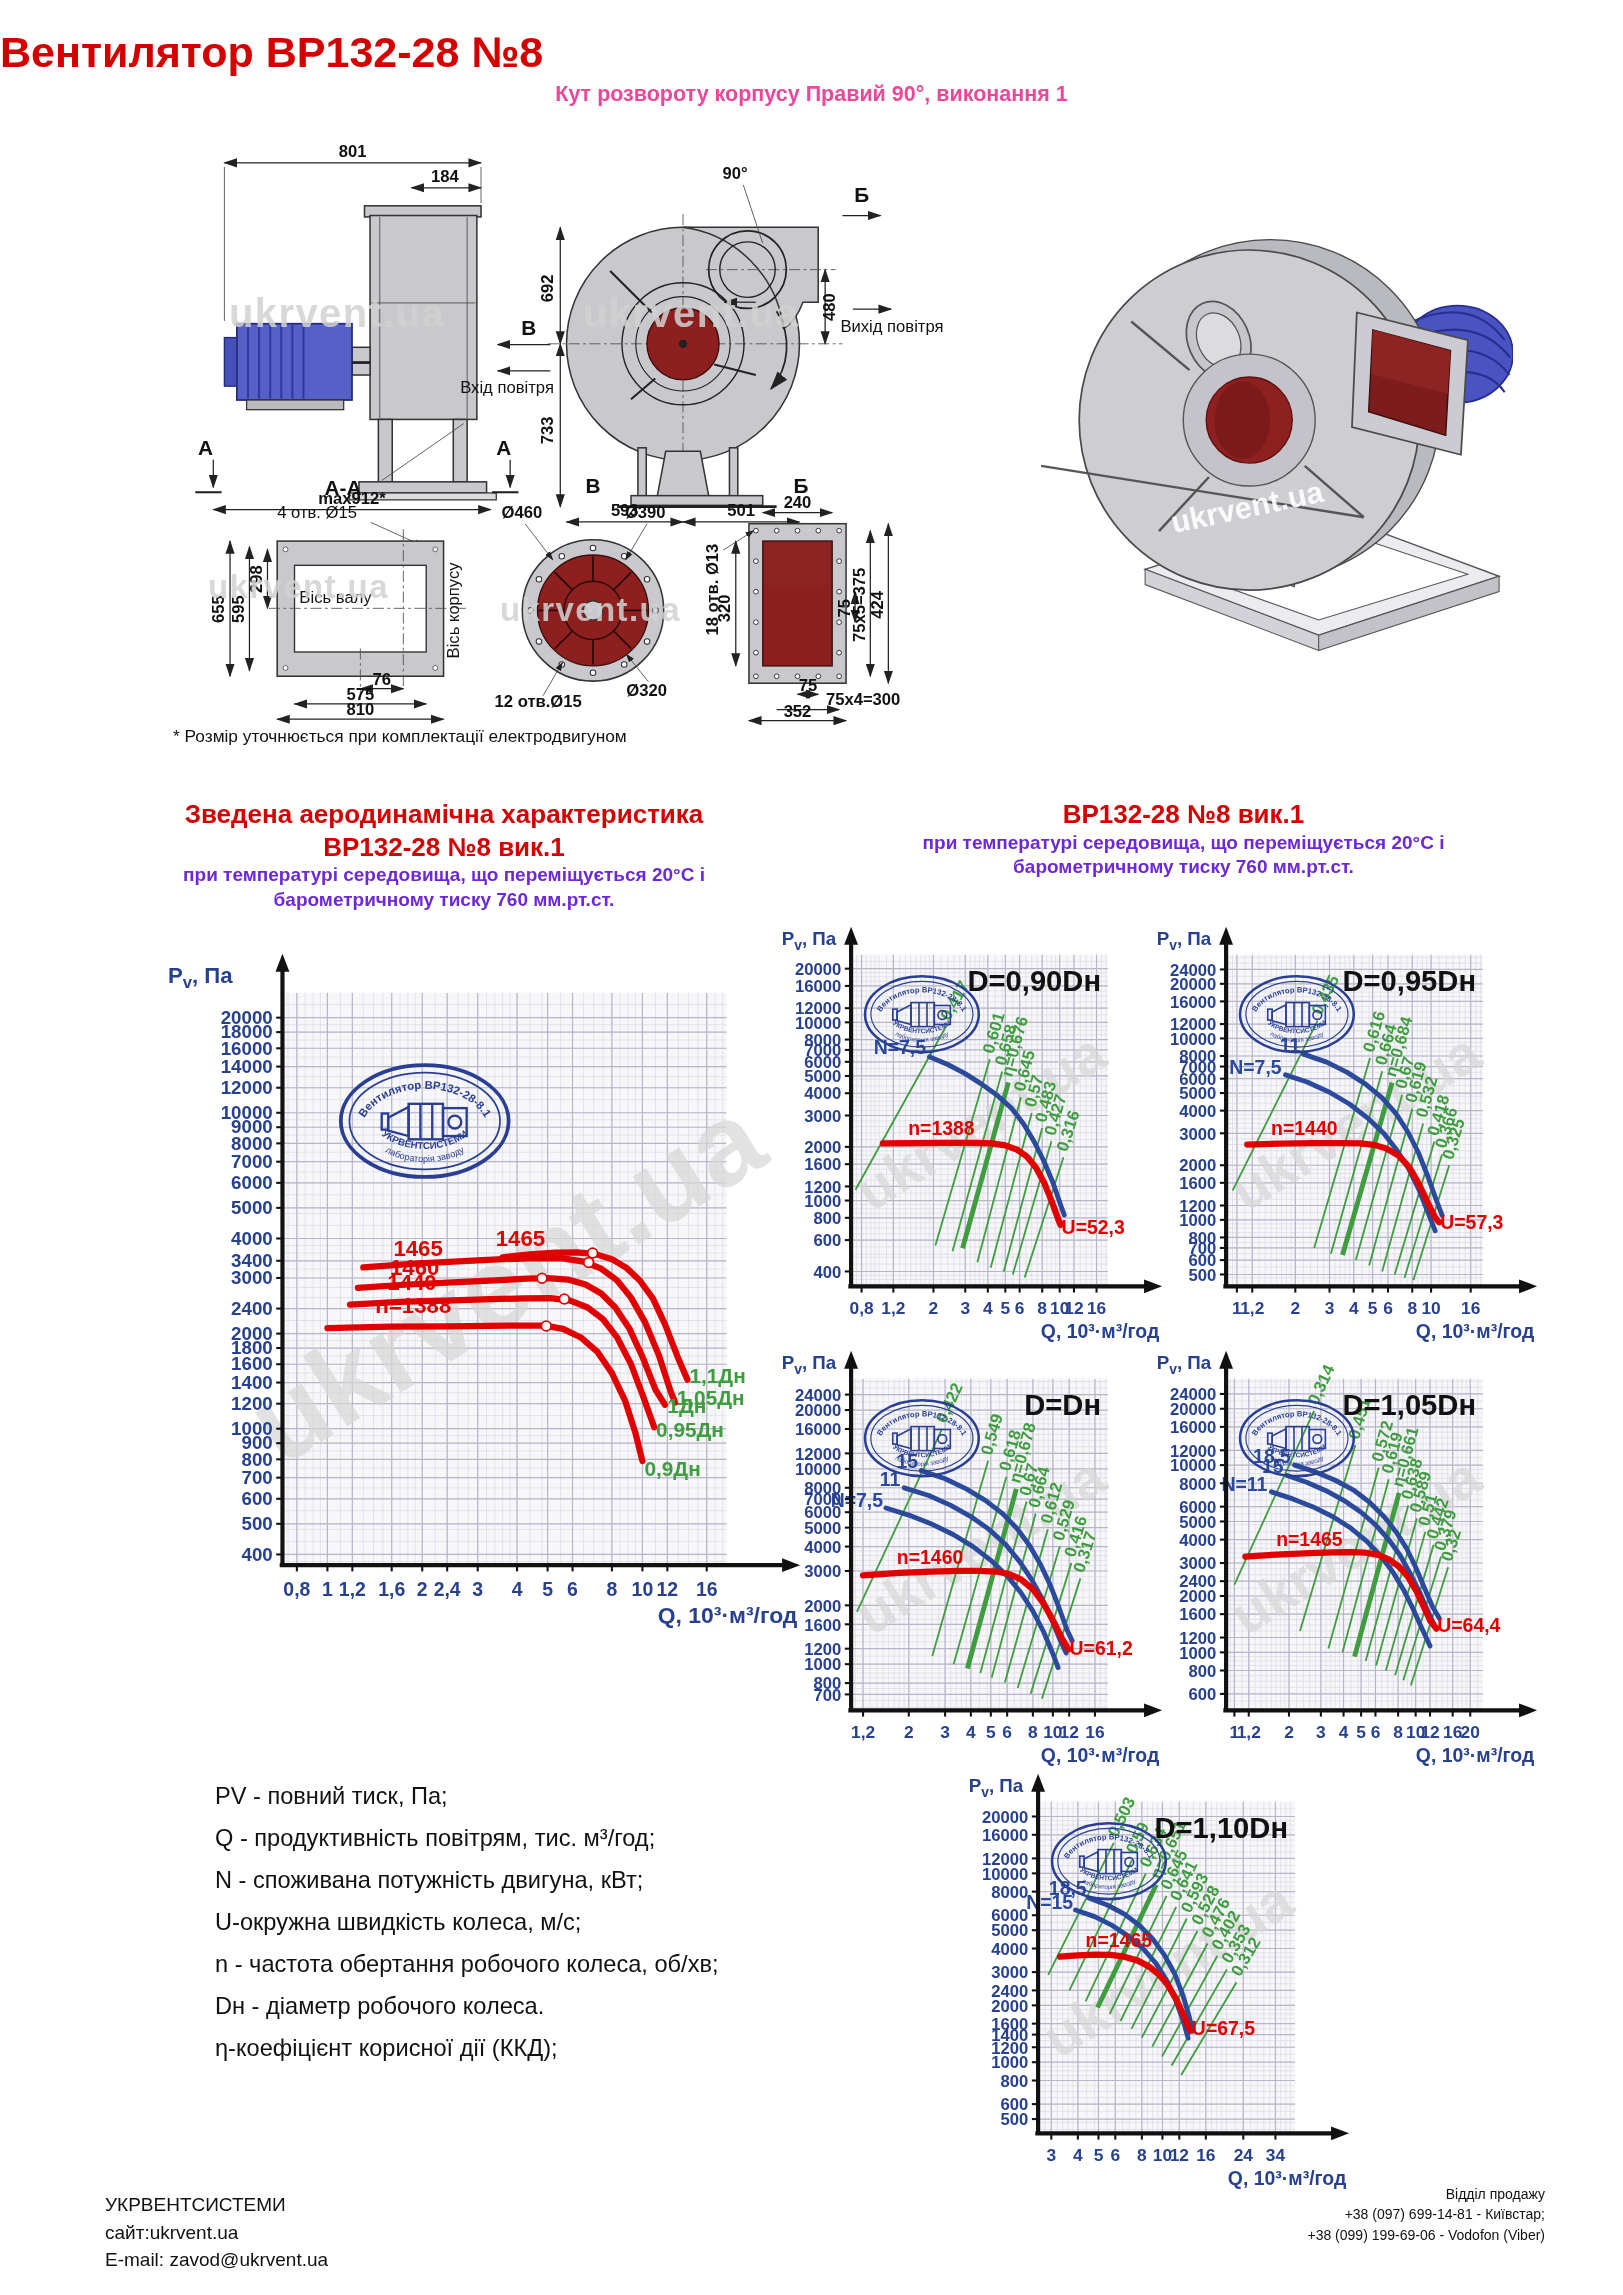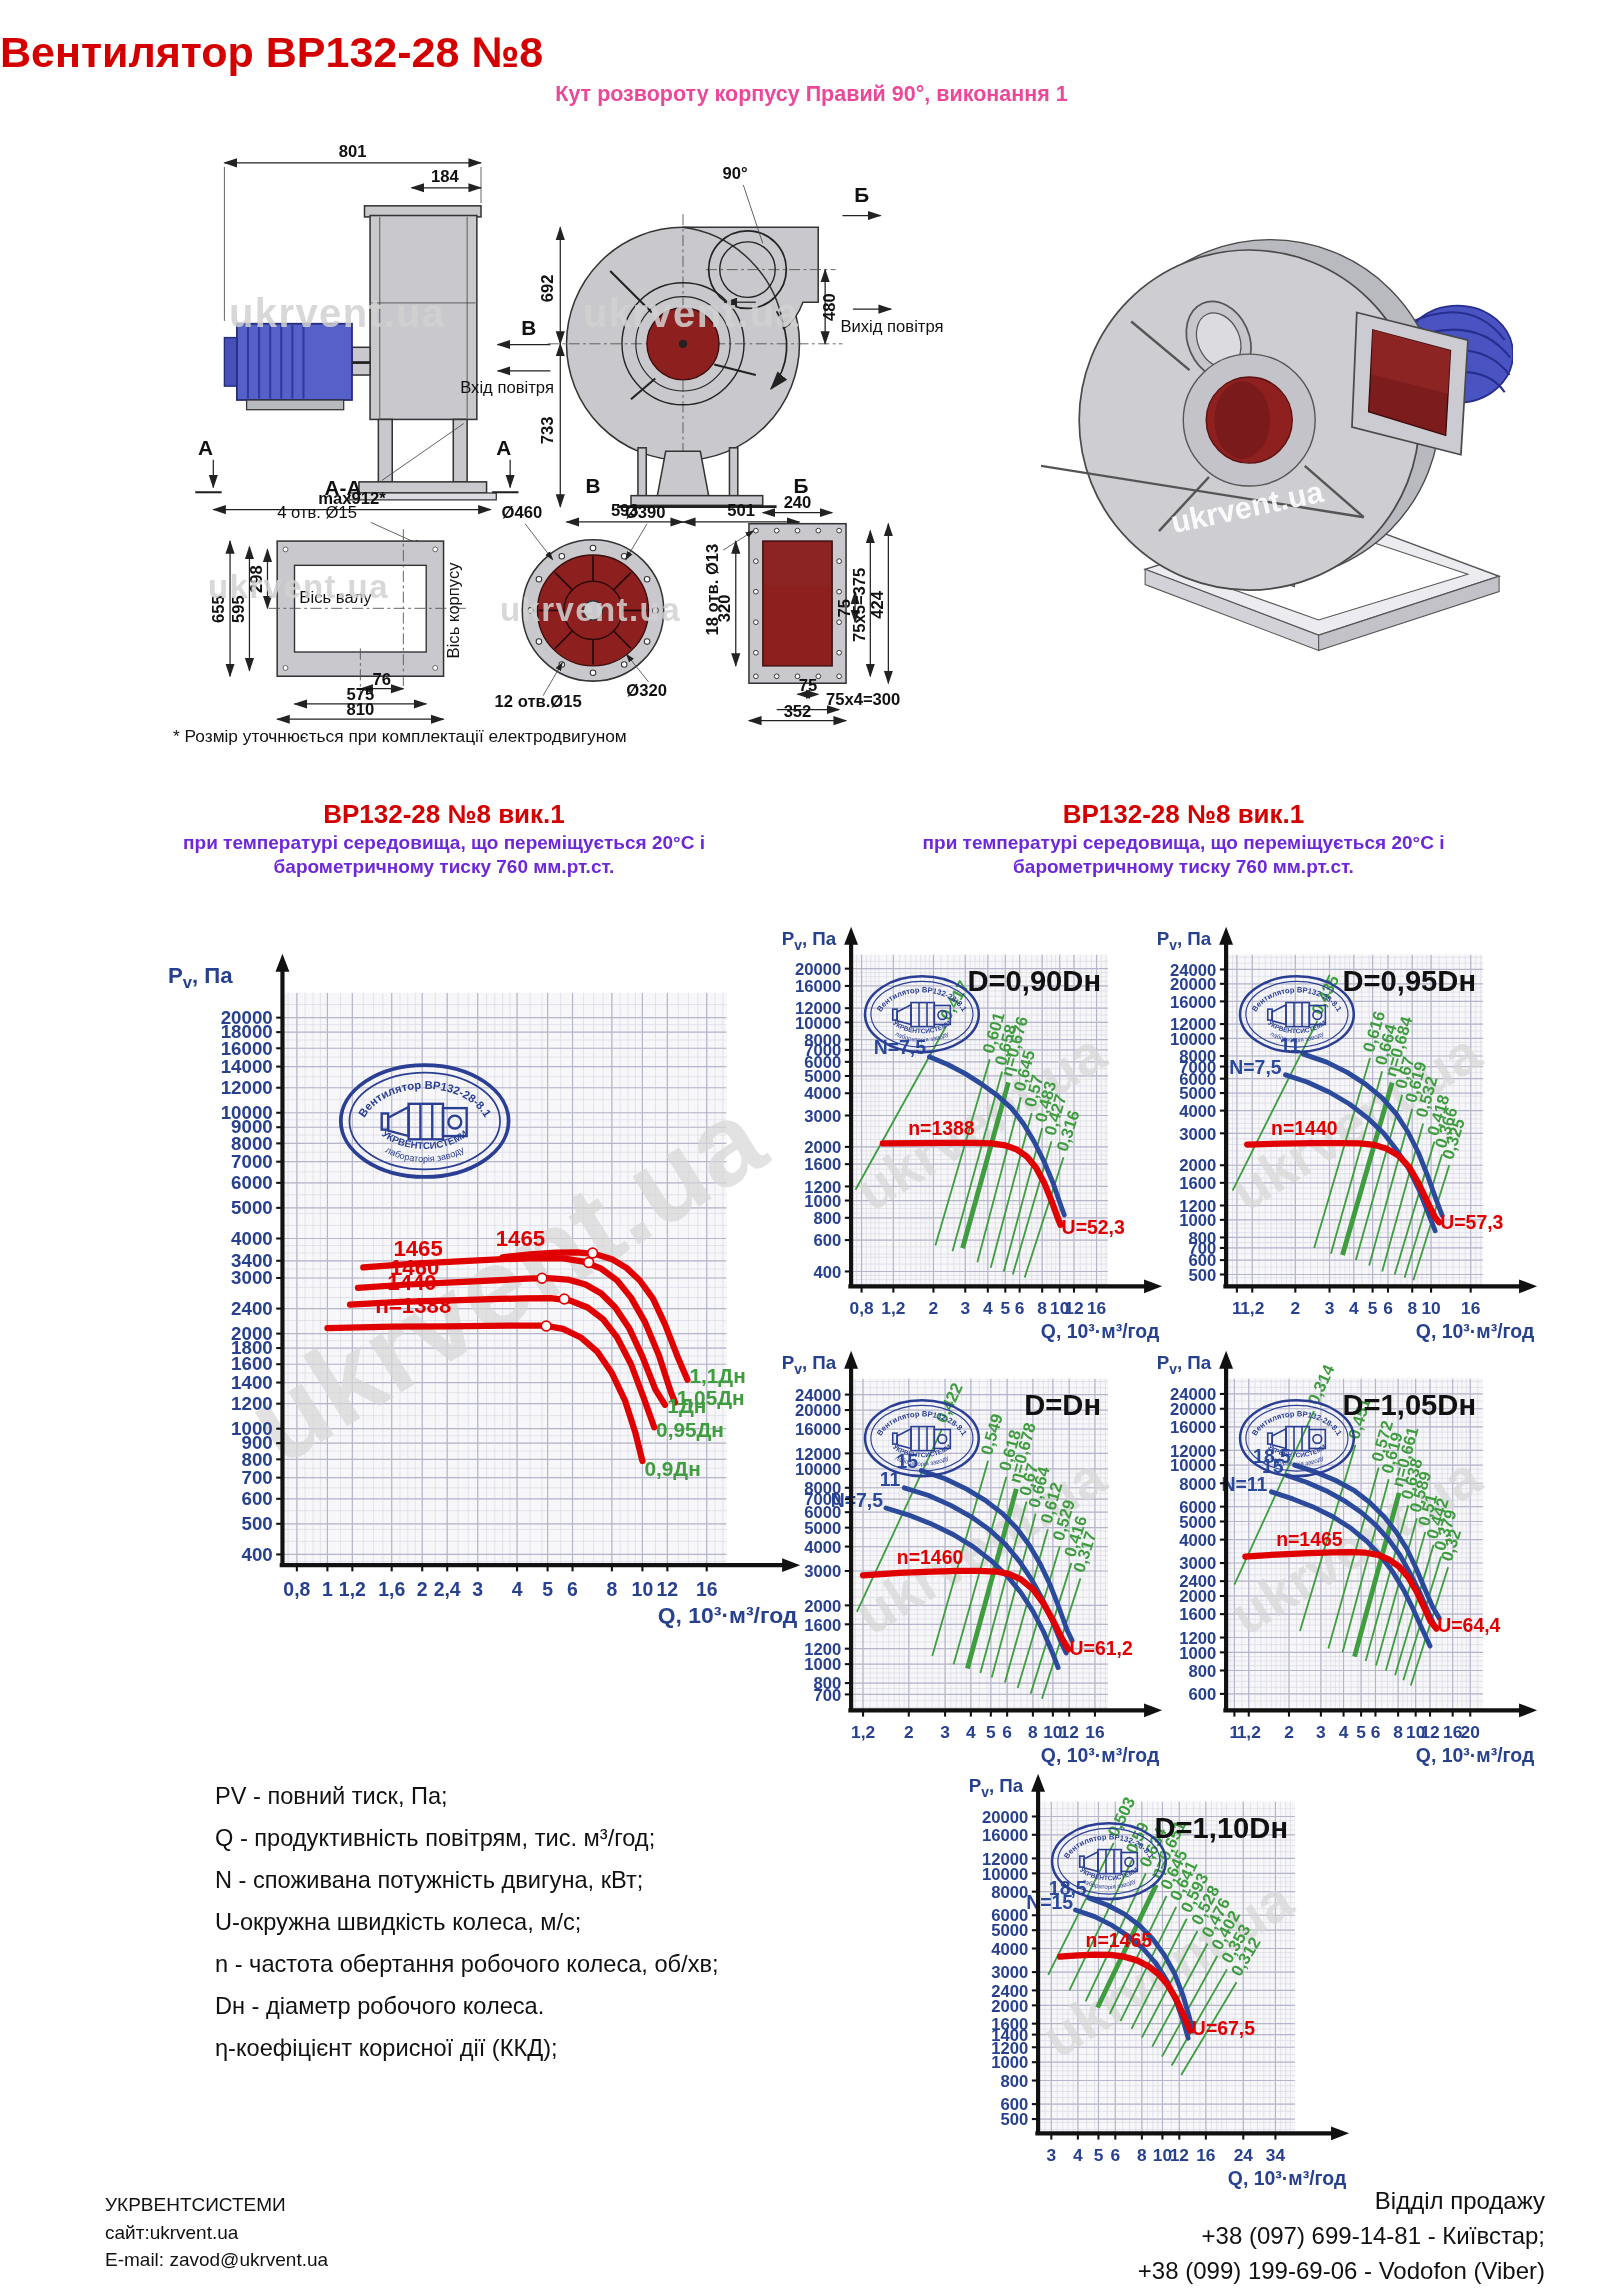--- a/index.html
+++ b/index.html
@@ -6,21 +6,21 @@
   .page{position:relative;width:1623px;height:2295px;background:#fff;font-family:"Liberation Sans",sans-serif;overflow:hidden;}
   .abs{position:absolute;}
   .title{top:28px;left:0;width:100%;text-align:left;font-size:43px;font-weight:bold;color:#d40000;}
   .subtitle{top:82px;left:0;width:100%;text-align:center;font-size:21.5px;font-weight:bold;color:#ec4899;}
   .footnote{left:173px;top:726px;font-size:17.3px;color:#111;}
   .col-header{text-align:center;}
   .col-header .l1{font-size:26px;font-weight:bold;color:#d40000;line-height:1.25;}
   .col-header .l3{font-size:19px;font-weight:bold;color:#6d28d9;line-height:1.3;}
   .legend{left:215px;top:1776px;font-size:23.6px;color:#111;line-height:1.78;}
   .footer-l{left:105px;top:2191px;font-size:19px;color:#111;line-height:1.45;}
-  .footer-r{right:78px;top:2184px;font-size:24px;color:#111;line-height:1.45;text-align:right;}
+  .footer-r{right:78px;top:2184px;font-size:14px;color:#111;line-height:1.45;text-align:right;}
   .wm{color:#d2d2d2;font-weight:bold;opacity:.85;letter-spacing:1.4px;}
   svg text{font-family:"Liberation Sans",sans-serif;}
   .dt{font-size:24px;fill:#111;}
   .dtb{font-weight:bold;}
   .vt{font-size:30px;font-weight:bold;fill:#111;}
   .dim{stroke:#222;stroke-width:1.8;}
   .thin{stroke:#444;stroke-width:1.2;}
   .cl{stroke:#555;stroke-width:1.3;stroke-dasharray:16 5 4 5;}
   .metal{fill:#c9c9cd;stroke:#333;stroke-width:2.2;}
   .metal2{fill:#dcdce0;stroke:#333;stroke-width:1.8;}
@@ -319,20 +319,21 @@
   </svg>
 
   <div class="abs footnote">* Розмір уточнюється при комплектації електродвигуном</div>
 
   <div class="abs wm" style="left:229px;top:291px;font-size:40px">ukrvent.ua</div>
   <div class="abs wm" style="left:583px;top:291px;font-size:40px">ukrvent.ua</div>
   <div class="abs wm" style="left:208px;top:568px;font-size:33px">ukrvent.ua</div>
   <div class="abs wm" style="left:500px;top:591px;font-size:33px">ukrvent.ua</div>
 
   <div class="abs col-header" style="left:97px;top:798px;width:694px">
+    <div class="l1">Зведена аеродинамічна характеристика</div>
     <div class="l1">ВР132-28 №8 вик.1</div>
     <div class="l3">при температурі середовища, що переміщується 20°С і</div>
     <div class="l3">барометричному тиску 760 мм.рт.ст.</div>
   </div>
   <div class="abs col-header" style="left:854px;top:798px;width:659px">
     <div class="l1">ВР132-28 №8 вик.1</div>
     <div class="l3">при температурі середовища, що переміщується 20°С і</div>
     <div class="l3">барометричному тиску 760 мм.рт.ст.</div>
   </div>
 

